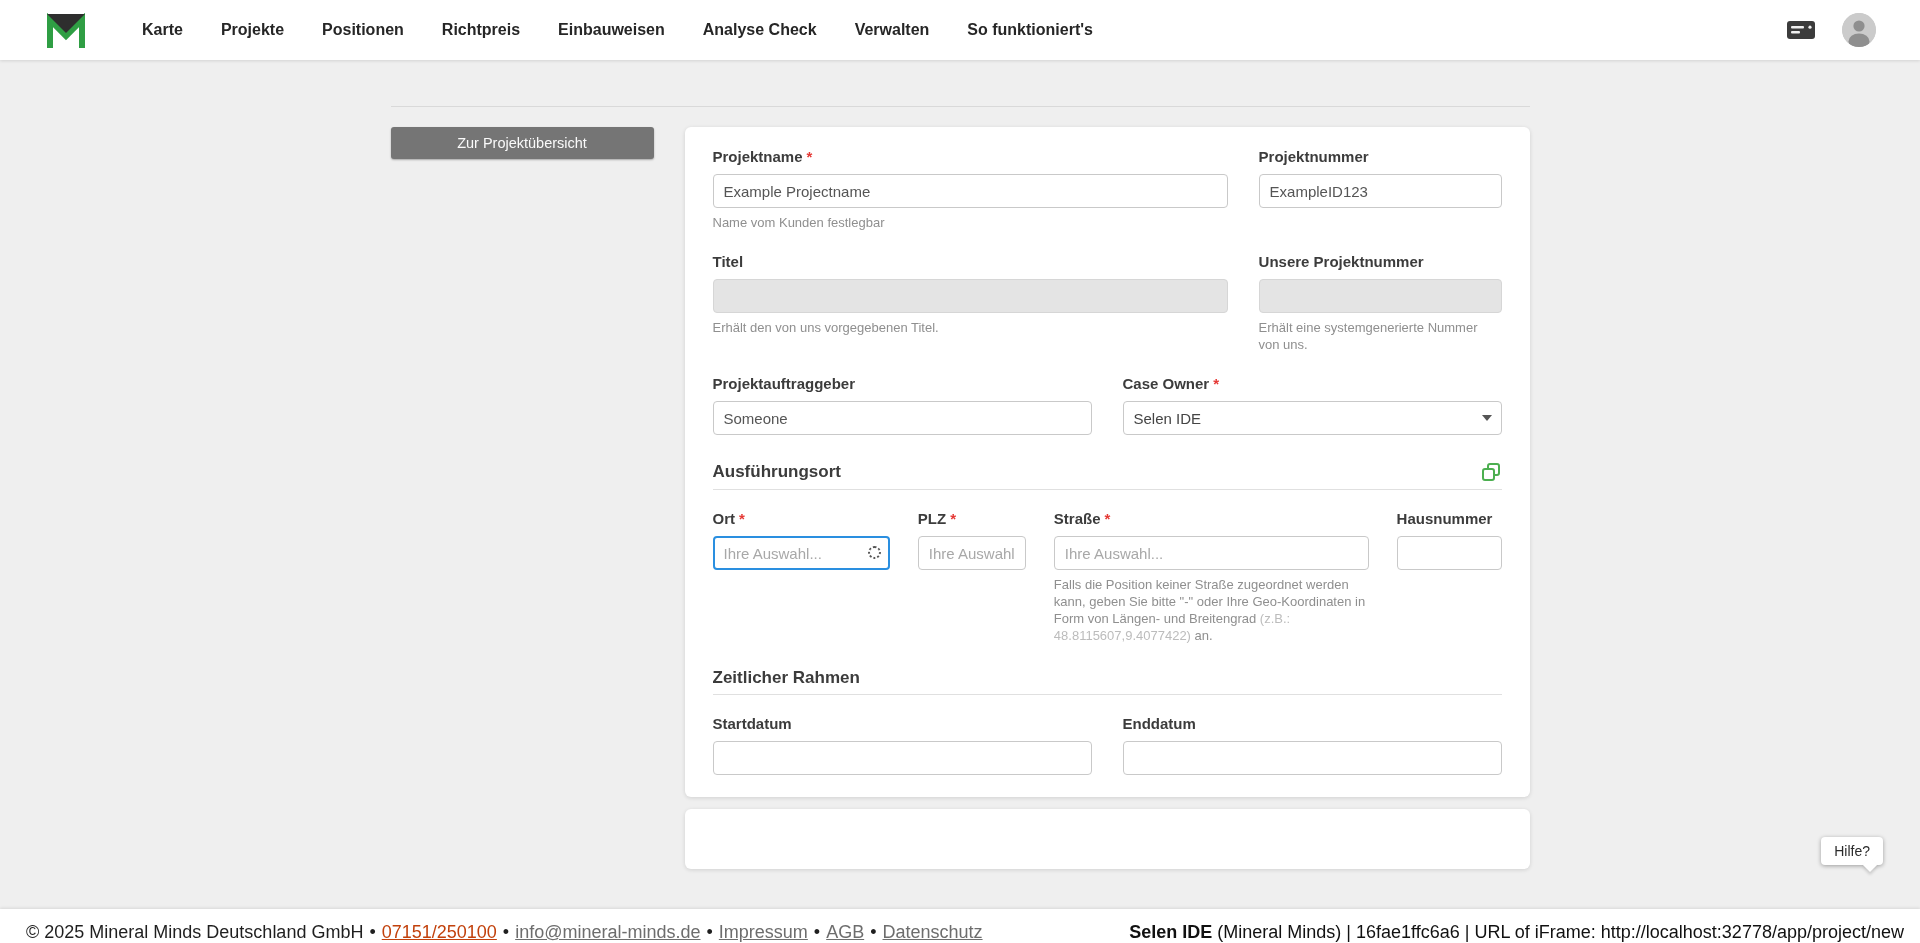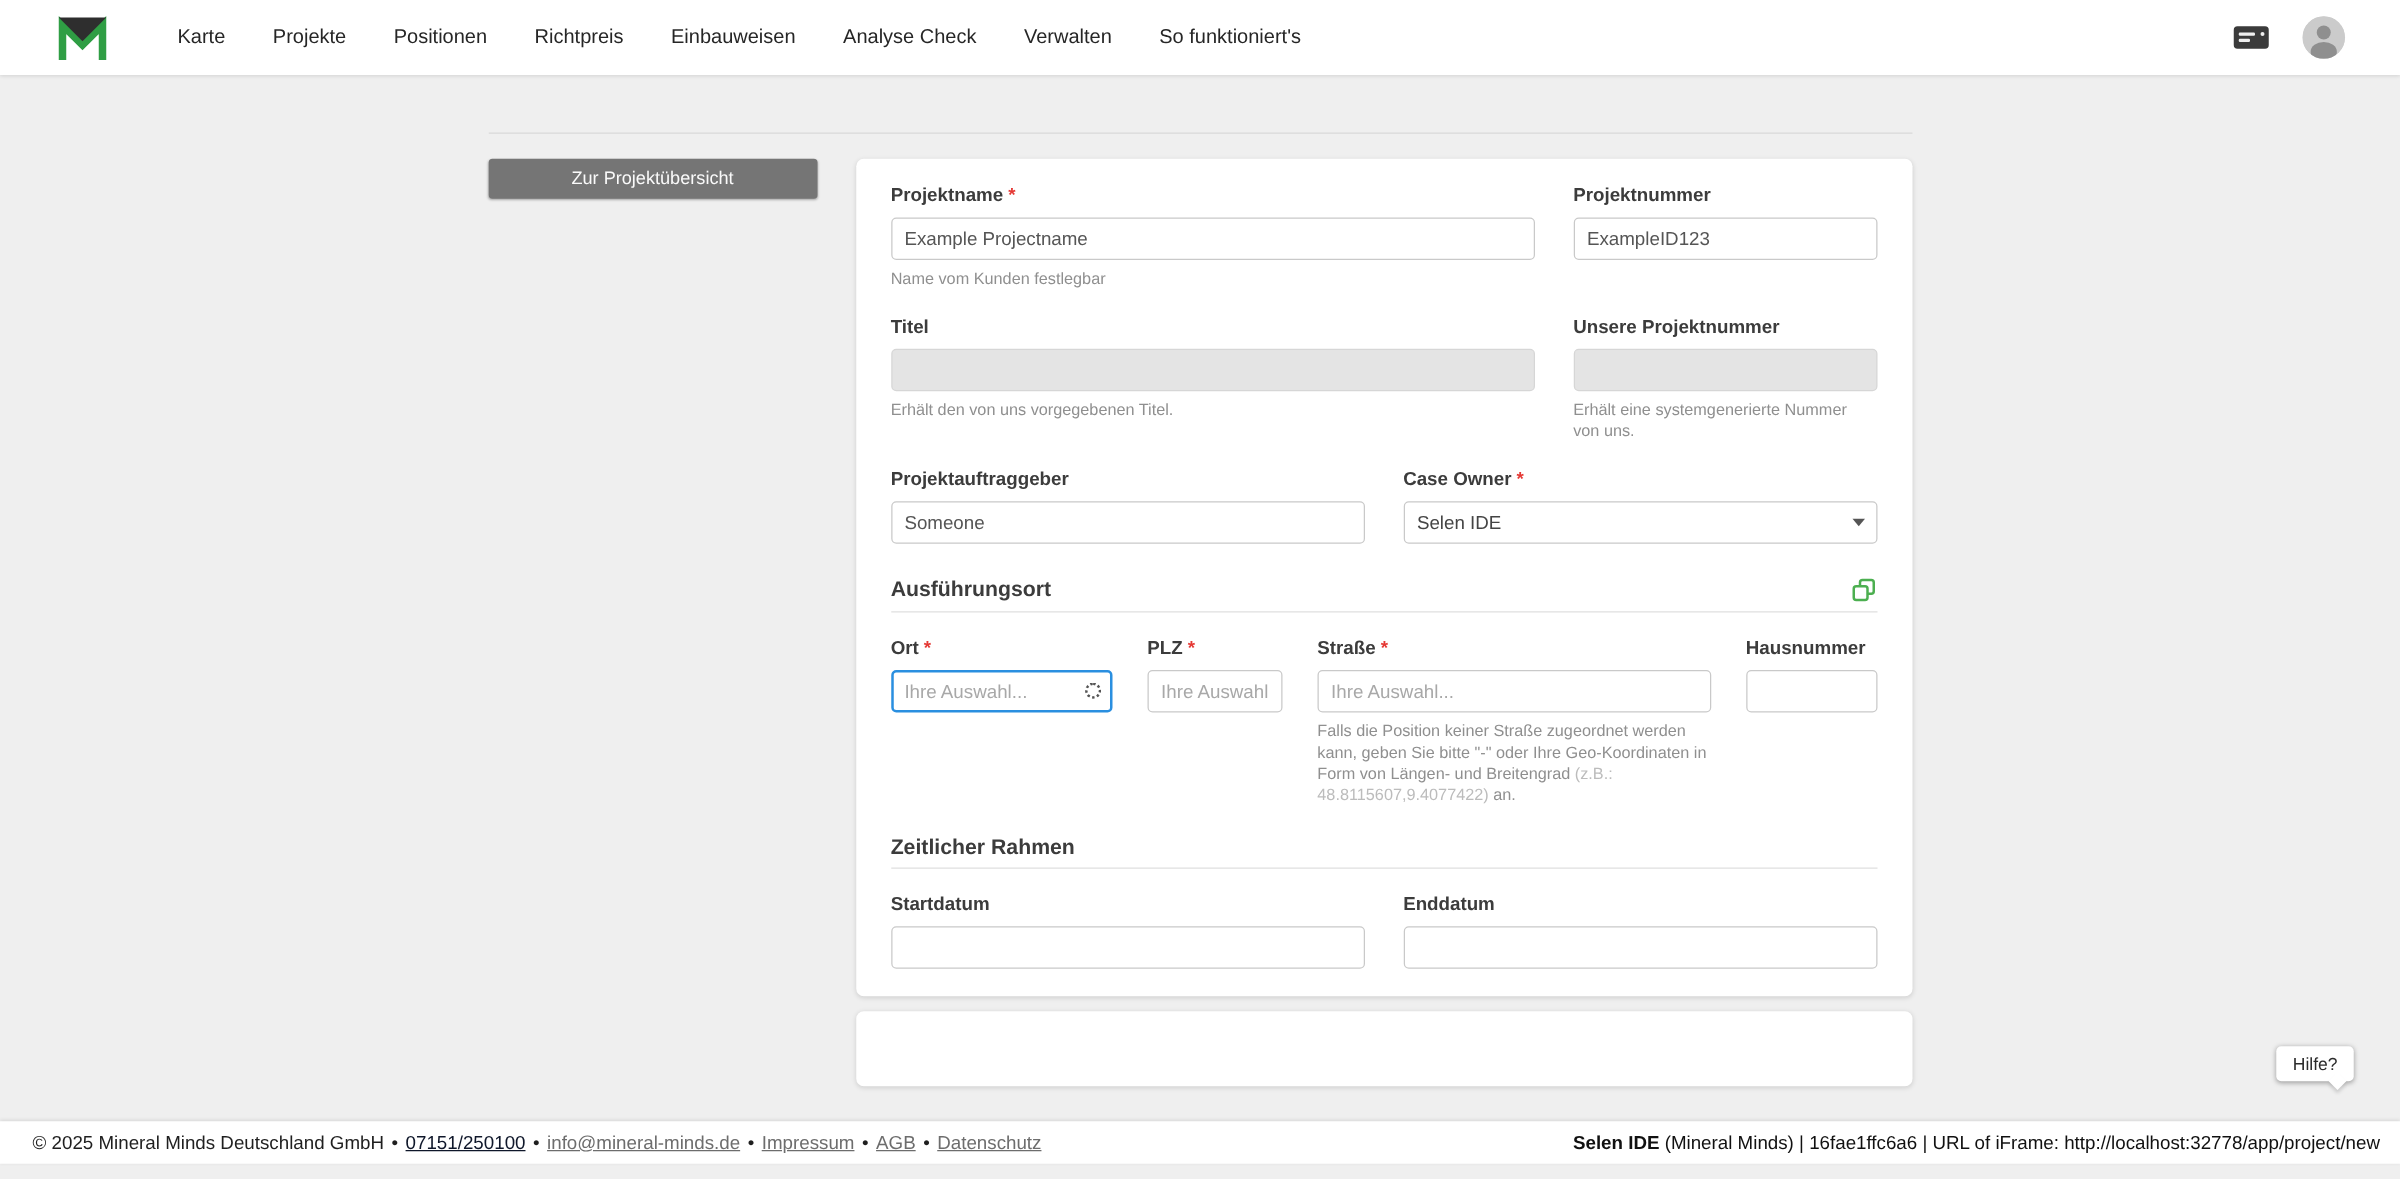--- a/index.html
+++ b/index.html
@@ -8,21 +8,21 @@
     position: relative; overflow: hidden;
     background:#efefef;
     font-family:"Liberation Sans","DejaVu Sans",sans-serif;
     color:#3c3c3c;
   }
   
   .navbar { height:60px; background:#fff; display:flex; align-items:center;
     padding:0 44px; box-shadow:0 1px 3px rgba(0,0,0,.12); position:relative; z-index:5; }
   .logo { width:44px; height:40px; margin-right:54px; display:flex; align-items:center; cursor:pointer; }
   .nav-items { display:flex; gap:38px; align-items:center; }
-  .nav-item { font-size:16px; font-weight:400; color:#262626; cursor:pointer; white-space:nowrap; }
+  .nav-item { font-size:16px; font-weight:700; color:#262626; cursor:pointer; white-space:nowrap; }
   .nav-right { margin-left:auto; display:flex; align-items:center; gap:26px; }
   .icon-btn { cursor:pointer; display:flex; align-items:center; }
   .avatar { width:34px; height:34px; border-radius:50%; background:#cbcbcb; overflow:hidden; cursor:pointer; }
 
   
   main { width:1139px; margin:0 auto; padding-top:46px; }
   h1 { font-size:25px; font-weight:700; color:#3a3a3a; margin-bottom:12px; }
   .title-hr { border:none; border-top:1px solid #d9d9d9; margin-bottom:20px; }
   .content-row { display:flex; gap:31px; align-items:flex-start; }
   .left-col { width:263px; flex:none; }
@@ -73,27 +73,27 @@
   @keyframes spin { to { transform:rotate(360deg); } }
 
   
   .help-btn { position:absolute; right:37px; bottom:78px; background:#fff; border:none;
     border-radius:4px; box-shadow:0 1px 4px rgba(0,0,0,.35); padding:6px 13px;
     font-size:14px; font-weight:500; color:#2b2b2b; font-family:inherit; cursor:pointer; z-index:8;margin-left:20px; }
   .help-btn:after { content:""; position:absolute; right:8px; bottom:-5px; width:10px; height:10px;
     background:#fff; transform:rotate(45deg); box-shadow:2px 2px 3px rgba(0,0,0,.15); }
 
   
-  footer { position:absolute; left:0; bottom:12px; width:100%; height:34px; background:#fff;
-    display:flex; align-items:center; justify-content:space-between;
-    padding:0 16px 0 26px; font-size:15px; color:#1f1f1f;
+  footer { position:absolute; left:0; bottom:0; width:100%; height:34px; background:#fff;
+    display:flex; align-items:flex-end; justify-content:space-between;
+    padding:0 16px 0 26px; font-size:18px; color:#1f1f1f;
     box-shadow:0 -1px 3px rgba(0,0,0,.1); z-index:10; }
   .f-left { display:flex; gap:6px; align-items:center; white-space:nowrap; }
   .f-link { text-decoration:underline; color:#6d6d6d; cursor:pointer; }
-  .f-link.green { color:#0f172a;text-decoration:underline; }
+  .f-link.green { color:#c2410c;text-decoration:underline; }
   .f-right { white-space:nowrap; color:#111; }
   .f-right b { font-weight:700; }
 </style>
 </head>
 <body>
 
 <header class="navbar">
   <span class="logo">
     <svg viewBox="0 0 44 40" width="44" height="40">
       <path d="M6 38 L6 10 L22 26 L38 10 L38 38" fill="none" stroke="#2f9e44" stroke-width="6"></path>

